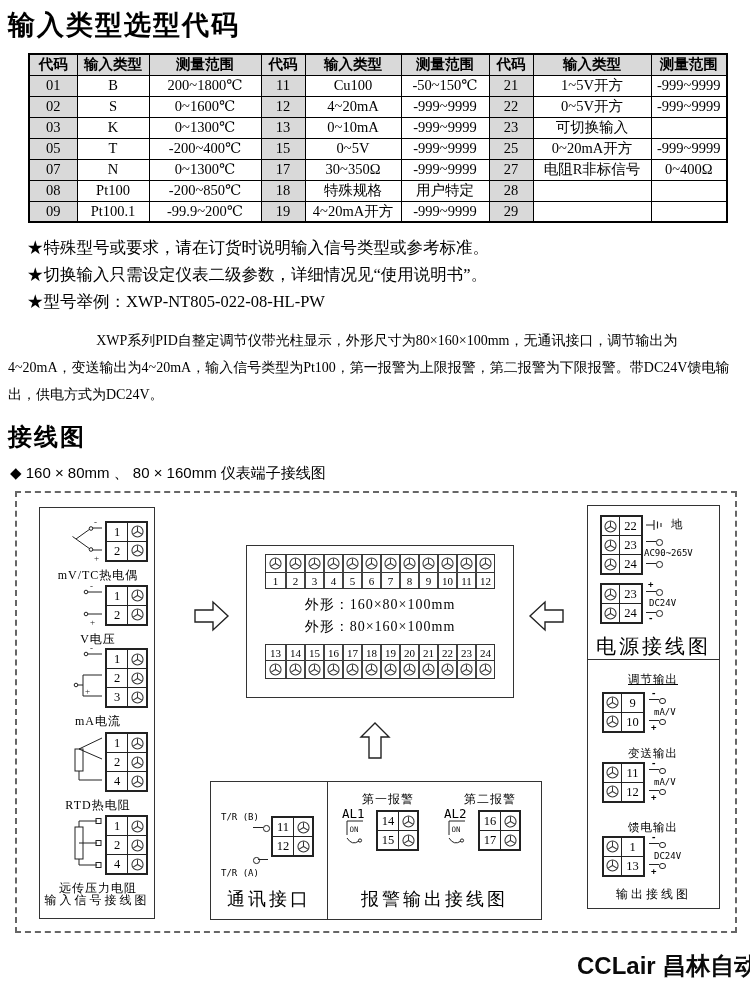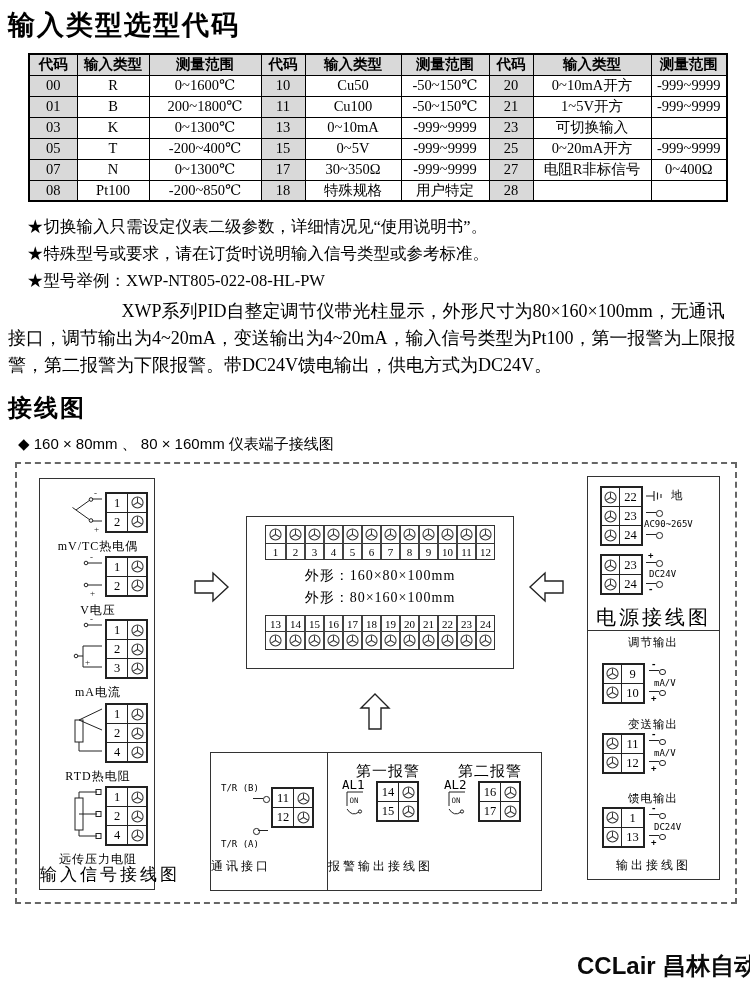--- a/index.html
+++ b/index.html
@@ -17,26 +17,26 @@
     border-collapse:collapse; margin-left:28px; table-layout:fixed;
     width:698px; font-size:14.5px; border:2px solid #000;
   }
   table.sel th, table.sel td {
     border:1px solid #000; text-align:center; height:21px; padding:0;
     overflow:hidden; white-space:nowrap; font-weight:normal;
   }
   table.sel th { background:#d9d9d9; font-weight:bold; }
   table.sel td.code { background:#d9d9d9; }
   .notes { margin:11px 0 0 27px; font-size:16.5px; line-height:27px; }
-  .para  { margin:4px 10px 0 8px; font-size:18px; line-height:27px; text-indent:6.3em; }
+  .para  { margin:12px 10px 0 8px; font-size:14px; line-height:27px; text-indent:6.3em; }
   h2.title2 {
     font-family:"Liberation Sans","DejaVu Sans",sans-serif;
     font-weight:bold; font-size:24px; letter-spacing:2px; margin:13px 0 11px 8px;
   }
-  .bullet { font-family:"Liberation Sans","DejaVu Sans",sans-serif; font-size:15px; margin:0 0 8px 18px; }
+  .bullet { font-family:"Liberation Sans","DejaVu Sans",sans-serif; font-size:15px; margin:0 0 8px 10px; }
   .diagram {
     position:relative; width:722px; height:442px; margin-left:15px;
     border:2px dashed #666; background:#fff;
   }
   .panel { position:absolute; border:1.5px solid #333; background:#fff; }
   .input-panel  { left:22px;  top:14px;  width:116px; height:412px; }
   .center-box   { left:229px; top:52px;  width:268px; height:153px; }
   .bottom-box   { left:193px; top:288px; width:332px; height:139px; display:flex; }
   .power-panel  { left:570px; top:12px;  width:133px; height:155px; }
   .output-panel { left:570px; top:165.5px; width:133px; height:250px; }
@@ -45,21 +45,21 @@
   .trow { display:flex; }
   .trow + .trow { border-top:1px solid #222; }
   .tnum { width:21px; height:18px; line-height:18px; text-align:center; font-size:12.5px; }
   .tscrew { width:18px; height:18px; display:flex; align-items:center; justify-content:center; }
   .screw-right .tnum  { border-right:1px solid #222; }
   .screw-left  .tscrew{ border-right:1px solid #222; }
   
   .igroup { position:absolute; left:8px; width:100px; }
   .igrow  { display:flex; align-items:center; justify-content:flex-end; }
   .glabel { text-align:center; font-size:12px; margin-top:1px; letter-spacing:1px; white-space:nowrap; }
-  .ptitle { position:absolute; width:100%; text-align:center; font-size:17px; letter-spacing:3px; white-space:nowrap; }
+  .ptitle { position:absolute; width:100%; text-align:center; font-size:12px; letter-spacing:3px; white-space:nowrap; }
   
   .strip { position:absolute; left:50%; transform:translateX(-50%); display:flex; border:1.5px solid #333; background:#fff; }
   .scell { width:19px; display:flex; flex-direction:column; }
   .scell + .scell { border-left:2px solid #444; }
   .scell .n { height:16px; line-height:16px; font-size:11px; text-align:center; }
   .scell .s { height:17px; display:flex; align-items:center; justify-content:center; }
   .strip.top .n { border-top:1px solid #333; }
   .strip.bot .n { border-bottom:1px solid #333; }
   .dim { position:absolute; width:100%; text-align:center; font-size:14px; letter-spacing:1px; }
   .arrow { position:absolute; }
@@ -73,23 +73,23 @@
   .wire.flip::after  { left:0; }
   .volt { position:absolute; font-family:"DejaVu Sans Mono","Liberation Mono",monospace; font-size:9px; white-space:nowrap; }
   .polrow { position:absolute; display:flex; flex-direction:column; align-items:flex-start; }
   .sign { font-size:9px; line-height:7px; height:7px; font-family:"DejaVu Sans Mono",monospace; padding-left:2px; }
   .oglabel { position:absolute; width:114px; left:8px; text-align:center; font-size:11.5px; letter-spacing:1px; white-space:nowrap; }
   .gterm { position:absolute; display:flex; align-items:flex-start; }
   
   .comm  { width:117px; height:100%; border-right:1.5px solid #333; position:relative; }
   .alarm { flex:1; position:relative; }
   .portlbl { position:absolute; font-family:"DejaVu Sans Mono","Liberation Mono",monospace; font-size:9px; white-space:nowrap; }
-  .alhdr { position:absolute; width:96px; text-align:center; font-size:15px; letter-spacing:1px; white-space:nowrap; }
+  .alhdr { position:absolute; width:96px; text-align:center; font-size:12px; letter-spacing:1px; white-space:nowrap; }
   .alname { position:absolute; font-size:12.5px; font-family:"DejaVu Sans Mono",monospace; }
-  .btitle { position:absolute; width:100%; text-align:left; font-size:12px; letter-spacing:3px; top:105px; white-space:nowrap; }
+  .btitle { position:absolute; width:100%; text-align:center; font-size:18px; letter-spacing:3px; top:105px; white-space:nowrap; }
   .watermark {
     position:absolute; left:577px; top:950px;
     font-family:"Liberation Sans","DejaVu Sans",sans-serif; font-weight:bold;
     font-size:24px; color:#0a0a0a; white-space:nowrap;
   }
 </style>
 </head>
 <body>
 
 <h1 class="title">输入类型选型代码</h1>
@@ -114,39 +114,39 @@
         <th>代码</th>
         <th>输入类型</th>
         <th>测量范围</th>
         <th>代码</th>
         <th>输入类型</th>
         <th>测量范围</th>
       </tr>
     </thead>
   <tbody id="selBody">
       <tr>
-        <td class="code">00</td>
-        <td>R</td>
-        <td>0~1600℃</td>
-        <td class="code">10</td>
-        <td>Cu50</td>
-        <td>-50~150℃</td>
-        <td class="code">20</td>
-        <td>0~10mA开方</td>
-        <td>-999~9999</td>
-      </tr>
-      <tr>
         <td class="code">01</td>
         <td>B</td>
         <td>200~1800℃</td>
         <td class="code">11</td>
         <td>Cu100</td>
         <td>-50~150℃</td>
         <td class="code">21</td>
         <td>1~5V开方</td>
+        <td>-999~9999</td>
+      </tr>
+      <tr>
+        <td class="code">02</td>
+        <td>S</td>
+        <td>0~1600℃</td>
+        <td class="code">12</td>
+        <td>4~20mA</td>
+        <td>-999~9999</td>
+        <td class="code">22</td>
+        <td>0~5V开方</td>
         <td>-999~9999</td>
       </tr>
       <tr>
         <td class="code">03</td>
         <td>K</td>
         <td>0~1300℃</td>
         <td class="code">13</td>
         <td>0~10mA</td>
         <td>-999~9999</td>
         <td class="code">23</td>
@@ -179,26 +179,37 @@
         <td class="code">08</td>
         <td>Pt100</td>
         <td>-200~850℃</td>
         <td class="code">18</td>
         <td>特殊规格</td>
         <td>用户特定</td>
         <td class="code">28</td>
         <td></td>
         <td></td>
       </tr>
+      <tr>
+        <td class="code">09</td>
+        <td>Pt100.1</td>
+        <td>-99.9~200℃</td>
+        <td class="code">19</td>
+        <td>4~20mA开方</td>
+        <td>-999~9999</td>
+        <td class="code">29</td>
+        <td></td>
+        <td></td>
+      </tr>
     </tbody>
 </table>
 
 <div class="notes">
+  <div>★特殊型号或要求，请在订货时说明输入信号类型或参考标准。</div>
   <div>★切换输入只需设定仪表二级参数，详细情况见“使用说明书”。</div>
-  <div>★特殊型号或要求，请在订货时说明输入信号类型或参考标准。</div>
   <div>★型号举例：XWP-NT805-022-08-HL-PW</div>
 </div>
 <p class="para">XWP系列PID自整定调节仪带光柱显示，外形尺寸为80×160×100mm，无通讯接口，调节输出为4~20mA，变送输出为4~20mA，输入信号类型为Pt100，第一报警为上限报警，第二报警为下限报警。带DC24V馈电输出，供电方式为DC24V。</p>
 
 <h2 class="title2">接线图</h2>
 <div class="bullet">◆ 160 × 80mm 、 80 × 160mm 仪表端子接线图</div>
 
 <div class="diagram">
 
   <div class="panel input-panel" id="inputPanel">
@@ -795,21 +806,21 @@
           <div class="polrow" style="left: 3px; top: 26px;">
             <span class="wire"></span>
             <b class="sign">-</b>
           </div>
         </div>
       </div>
     </div>
 
   <div class="panel output-panel" id="outputPanel">
     <div class="ptitle" style="top:226px;font-size:12px">输出接线图</div>
-  <div class="oglabel" style="top: 4px;">调节输出</div>
+  <div class="oglabel" style="top: 12px; text-decoration: underline;">调节输出</div>
       <div class="gterm" style="left: 14px; top: 32px;">
         <div class="tgroup screw-left">
           <div class="trow">
             <span class="tscrew">
               <svg width="13" height="13" viewBox="0 0 14 14">
                 <circle cx="7" cy="7" r="6" fill="none" stroke="#333" stroke-width="1.1"></circle>
                 <path d="M7 7 V1.6 M7 7 L2.3 9.8 M7 7 L11.7 9.8" stroke="#333" stroke-width="1.1" fill="none"></path>
               </svg>
             </span>
             <span class="tnum">9</span>

